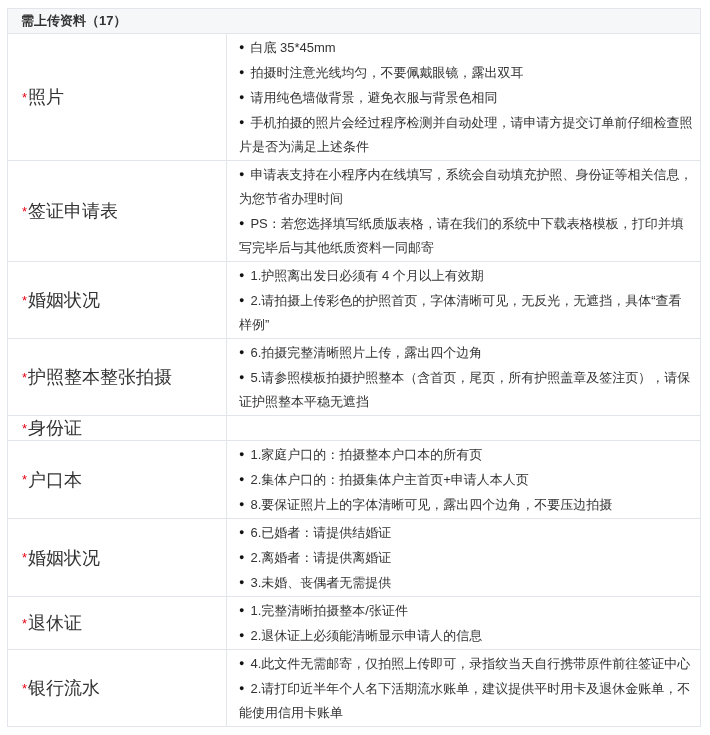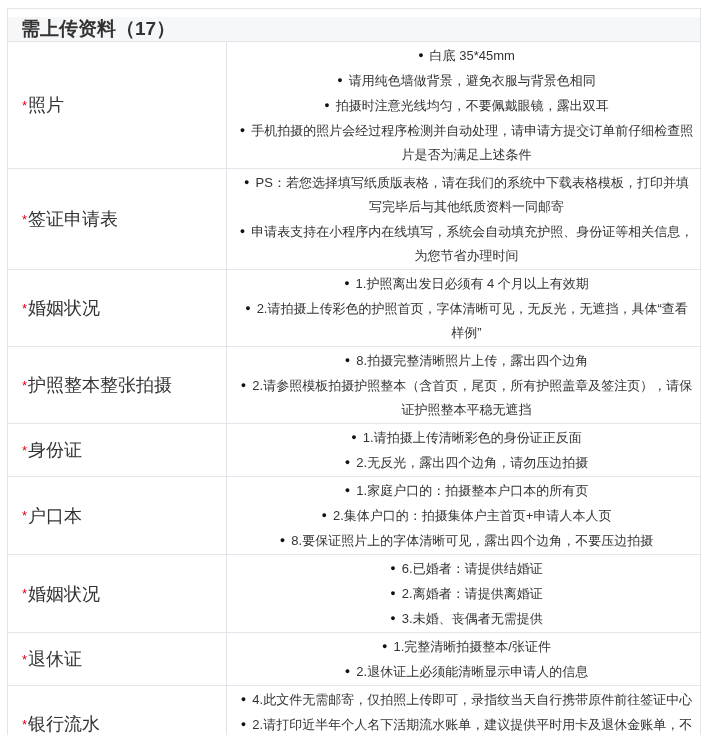--- a/index.html
+++ b/index.html
@@ -20,38 +20,36 @@
     border:1px solid var(--border);
     background:#ffffff;
     box-sizing:border-box;
   }
   .thead{
     background:var(--header-bg);
     border-bottom:1px solid var(--border);
     padding:0 13px;
     line-height:24px;
     font-weight:bold;
-    font-size:19px;
+    font-size:13px;
     color:var(--text);
-    margin-top:8px;
   }
   .row{display:flex;align-items:stretch;}
   .row + .row{border-top:1px solid var(--border);}
   .label-cell{
     flex:0 0 219px;width:219px;box-sizing:border-box;
     border-right:1px solid var(--border);
     display:flex;align-items:center;
     padding-left:14px;
   }
   .req{color:var(--red);margin-right:1px;font-size:13px;}
   .lbl{font-size:18px;color:var(--text);}
   .content-cell{
     flex:1 1 auto;min-width:0;box-sizing:border-box;
     padding:1px 6px 1px 12px;
-    text-align:center;
   }
   .item{line-height:24px;font-size:13px;color:var(--text);word-break:break-all;}
   .dot{
     display:inline-block;
     font-size:9px;
     color:var(--bullet);
     margin-right:6px;
     vertical-align:2px;
   }
 </style>
@@ -64,37 +62,37 @@
   </div>
   <div id="rows">
   <div class="row">
     <div class="label-cell">
       <span class="req">*</span>
           <span class="lbl">照片</span>
     </div>
     <div class="content-cell">
   <div class="item"><span class="dot">●</span><span class="txt">白底 35*45mm</span></div>
 
+  <div class="item"><span class="dot">●</span><span class="txt">拍摄时注意光线均匀，不要佩戴眼镜，露出双耳</span></div>
+
   <div class="item"><span class="dot">●</span><span class="txt">请用纯色墙做背景，避免衣服与背景色相同</span></div>
-
-  <div class="item"><span class="dot">●</span><span class="txt">拍摄时注意光线均匀，不要佩戴眼镜，露出双耳</span></div>
 
   <div class="item"><span class="dot">●</span><span class="txt">手机拍摄的照片会经过程序检测并自动处理，请申请方提交订单前仔细检查照片是否为满足上述条件</span></div>
 </div>
   </div>
 
   <div class="row">
     <div class="label-cell">
       <span class="req">*</span>
           <span class="lbl">签证申请表</span>
     </div>
     <div class="content-cell">
+  <div class="item"><span class="dot">●</span><span class="txt">申请表支持在小程序内在线填写，系统会自动填充护照、身份证等相关信息，为您节省办理时间</span></div>
+
   <div class="item"><span class="dot">●</span><span class="txt">PS：若您选择填写纸质版表格，请在我们的系统中下载表格模板，打印并填写完毕后与其他纸质资料一同邮寄</span></div>
-
-  <div class="item"><span class="dot">●</span><span class="txt">申请表支持在小程序内在线填写，系统会自动填充护照、身份证等相关信息，为您节省办理时间</span></div>
 </div>
   </div>
 
   <div class="row">
     <div class="label-cell">
       <span class="req">*</span>
           <span class="lbl">婚姻状况</span>
     </div>
     <div class="content-cell">
   <div class="item"><span class="dot">●</span><span class="txt">1.护照离出发日必须有 4 个月以上有效期</span></div>
@@ -102,36 +100,31 @@
   <div class="item"><span class="dot">●</span><span class="txt">2.请拍摄上传彩色的护照首页，字体清晰可见，无反光，无遮挡，具体“查看样例”</span></div>
 </div>
   </div>
 
   <div class="row">
     <div class="label-cell">
       <span class="req">*</span>
           <span class="lbl">护照整本整张拍摄</span>
     </div>
     <div class="content-cell">
-  <div class="item"><span class="dot">●</span><span class="txt">8.拍摄完整清晰照片上传，露出四个边角</span></div>
+  <div class="item"><span class="dot">●</span><span class="txt">6.拍摄完整清晰照片上传，露出四个边角</span></div>
 
-  <div class="item"><span class="dot">●</span><span class="txt">2.请参照模板拍摄护照整本（含首页，尾页，所有护照盖章及签注页），请保证护照整本平稳无遮挡</span></div>
+  <div class="item"><span class="dot">●</span><span class="txt">5.请参照模板拍摄护照整本（含首页，尾页，所有护照盖章及签注页），请保证护照整本平稳无遮挡</span></div>
 </div>
   </div>
 
   <div class="row">
     <div class="label-cell">
       <span class="req">*</span>
           <span class="lbl">身份证</span>
     </div>
-    <div class="content-cell">
-  <div class="item"><span class="dot">●</span><span class="txt">1.请拍摄上传清晰彩色的身份证正反面</span></div>
-
-  <div class="item"><span class="dot">●</span><span class="txt">2.无反光，露出四个边角，请勿压边拍摄</span></div>
-</div>
   </div>
 
   <div class="row">
     <div class="label-cell">
       <span class="req">*</span>
           <span class="lbl">户口本</span>
     </div>
     <div class="content-cell">
   <div class="item"><span class="dot">●</span><span class="txt">1.家庭户口的：拍摄整本户口本的所有页</span></div>
 

